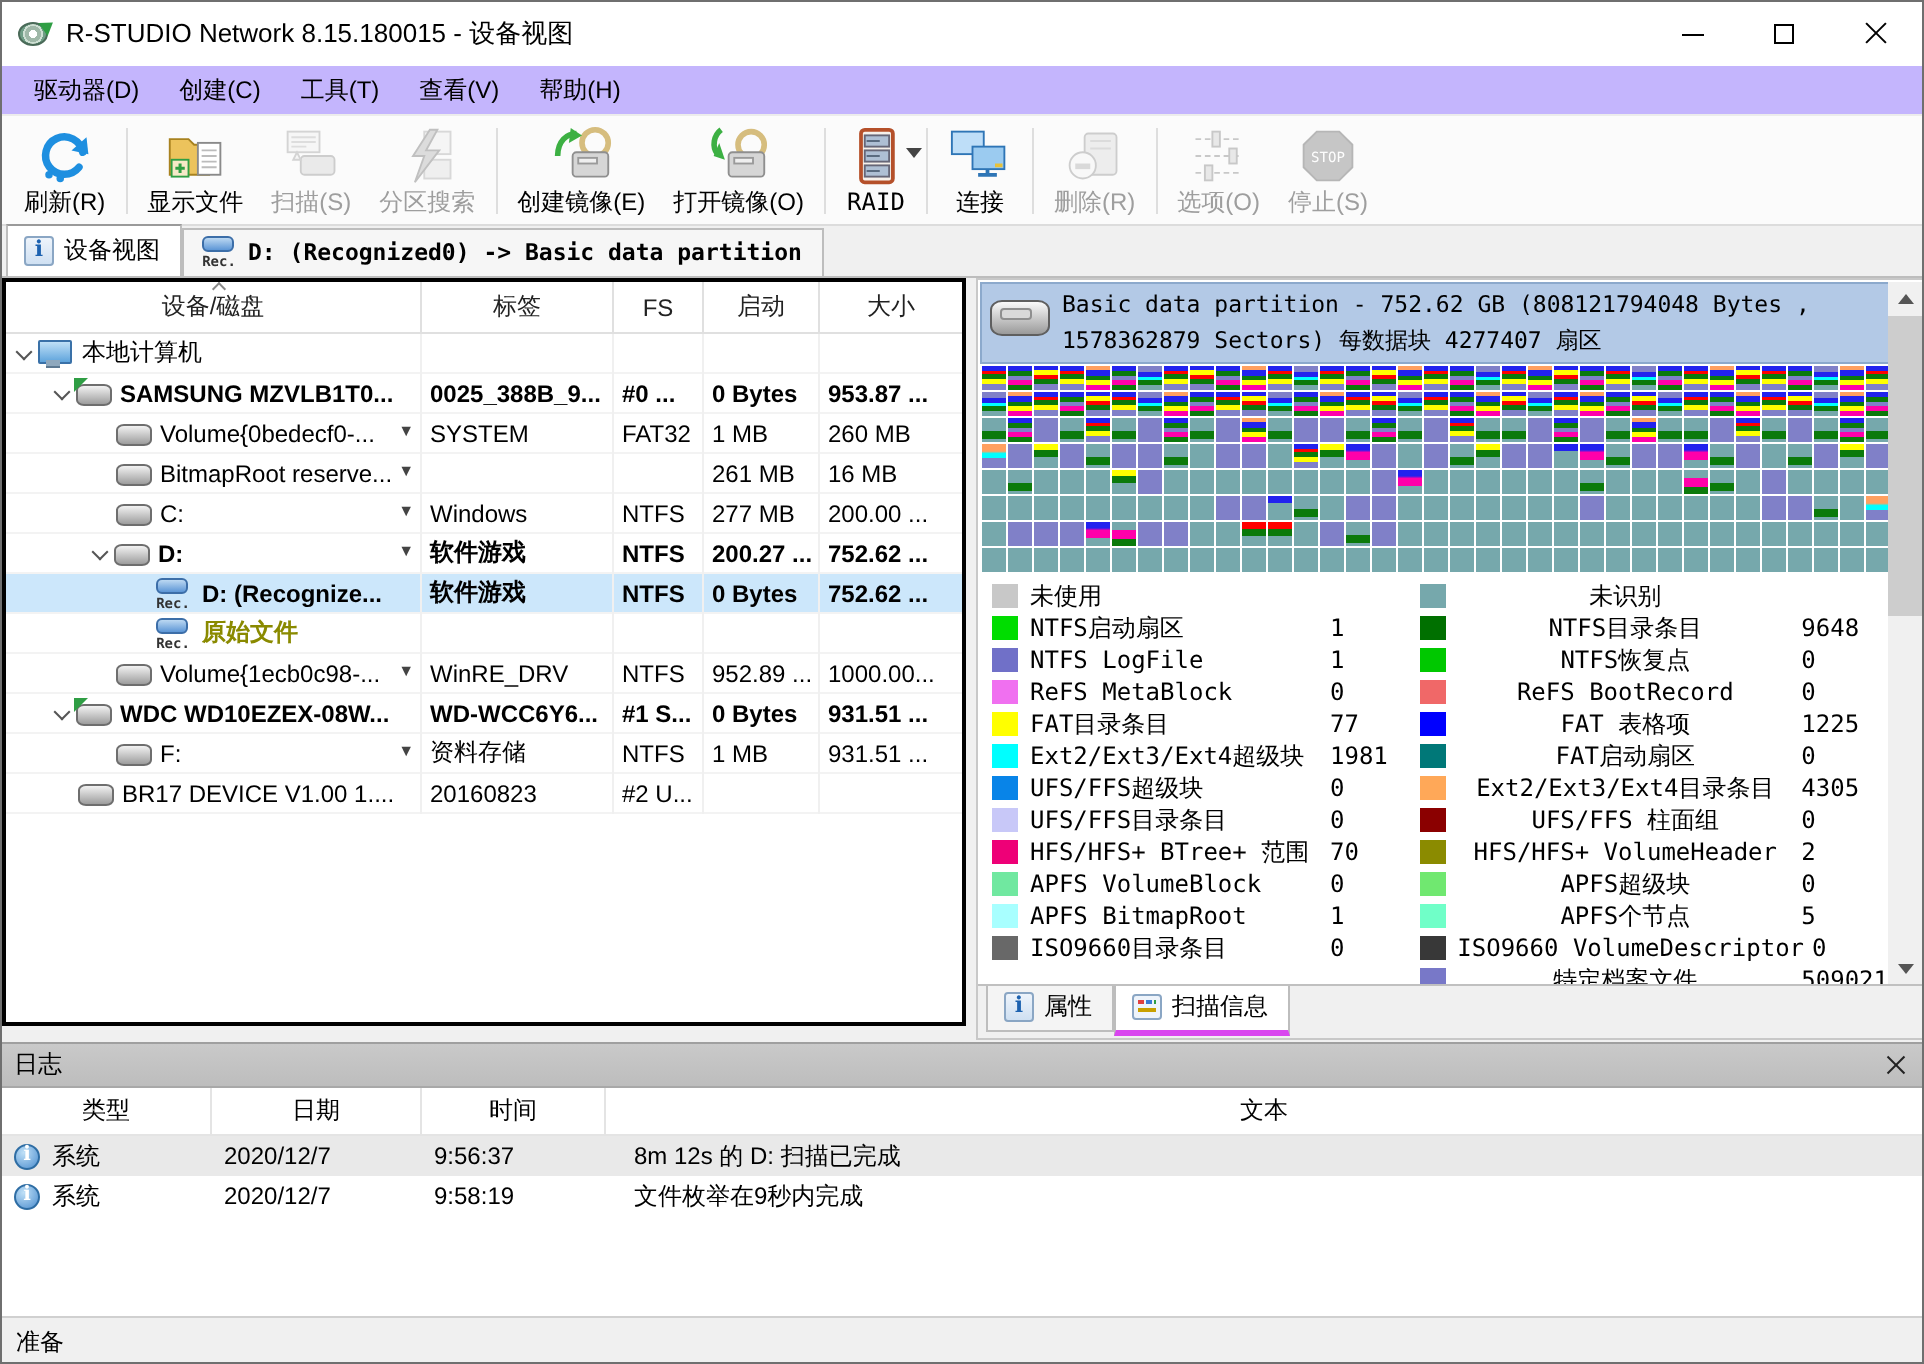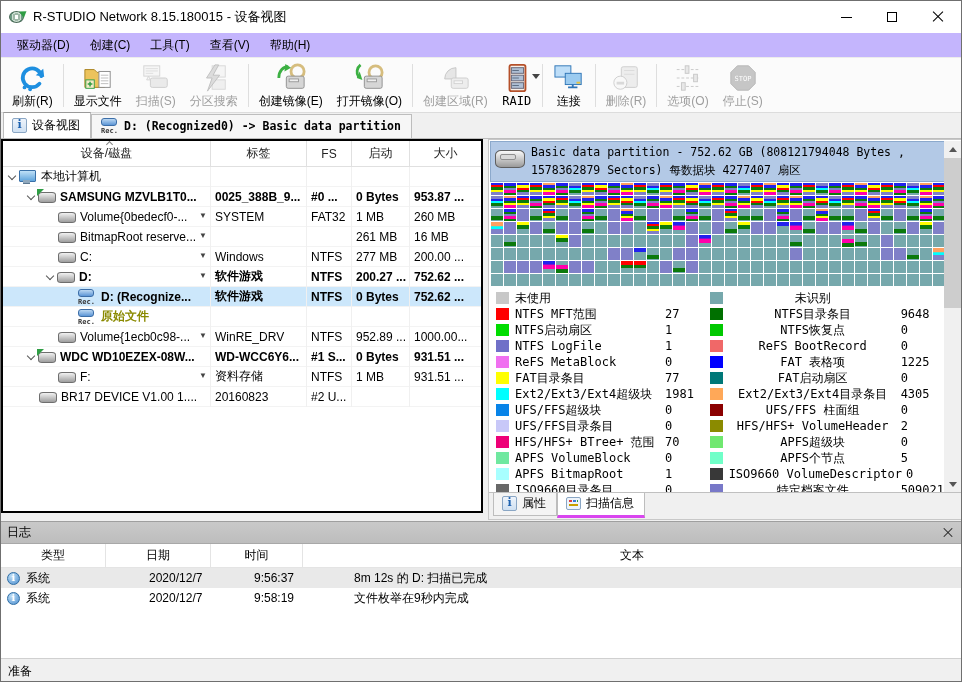--- a/index.html
+++ b/index.html
@@ -130,21 +130,21 @@
   .loghead { height:22px; background:linear-gradient(#c9c9c9,#bdbdbd); display:flex; align-items:center; padding:0 6px; border-bottom:1px solid #a8a8a8; }
   .logclose { margin-left:auto; position:relative; width:14px; height:14px; }
   .logclose i { position:absolute; left:1px; top:6px; width:12px; border-top:1.4px solid #222; }
   .logclose i.a { transform:rotate(45deg); } .logclose i.b { transform:rotate(-45deg); }
   .logcols { display:flex; height:24px; border-bottom:1px solid #e4e4e4; align-items:center; }
   .lc { display:flex; align-items:center; justify-content:center; border-right:1px solid #e4e4e4; height:100%; }
   .lc-type { width:105px; } .lc-date { width:105px; } .lc-time { width:92px; } .lc-text { flex:1; border-right:none; }
   .logrow { display:flex; height:20px; align-items:center; }
   .logrow.shade { background:#e9e9e9; }
   .lr { padding:0 6px; white-space:nowrap; overflow:hidden; height:20px; display:flex; align-items:center; }
-  .lr-type { width:105px; } .lr-date { width:105px;margin-left:37px; } .lr-time { width:92px; } .lr-text { flex:1; padding-left:14px; }
+  .lr-type { width:105px; } .lr-date { width:105px; } .lr-time { width:92px; } .lr-text { flex:1; padding-left:14px; }
   .loginfoic { width:13px; height:13px; border-radius:50%; background:radial-gradient(circle at 35% 30%, #bfe0f7, #4d8ecf); border:1px solid #2e6da4; margin-right:6px; position:relative; flex:0 0 auto; }
   .loginfoic::before { content:"i"; position:absolute; left:0; right:0; top:-1px; text-align:center; color:#fff; font-size:10px; font-weight:bold; font-family:"DejaVu Serif",serif; }
 
   
   .statusbar { height:25px; background:#f0f0f0; border-top:1px solid #d0d0d0; display:flex; align-items:center; padding-left:7px; }
 </style>
 </head>
 <body>
 
 <div class="window">
@@ -244,30 +244,20 @@
             <circle cx="24" cy="10" r="7" fill="none" stroke="#d6bd7e" stroke-width="3"></circle>
             <rect x="12" y="14" width="19" height="13" rx="2" fill="#d6d6d6" stroke="#8f8f8f"></rect>
             <rect x="15" y="17" width="10" height="3" fill="#efefef" stroke="#9a9a9a"></rect>
             <path d="M8 2c-4 3-5 9-2 13" fill="none" stroke="#3cb043" stroke-width="3"></path>
             <path d="M10 18l-6-2 3-7z" fill="#3cb043"></path>
           </svg>
       </span>
       <span class="tlabel">打开镜像(O)</span>
     </div>
     <i class="tsep"></i>
-    <div class="tbtn disabled">
-      <span class="ticon">
-        <svg width="32" height="30" viewBox="0 0 34 32">
-            <path d="M6 17A12 12 0 0 1 18 5v12z" fill="#d4d4d4" stroke="#9a9a9a"></path>
-            <rect x="13" y="16" width="18" height="11" rx="2" fill="#e2e2e2" stroke="#a8a8a8"></rect>
-            <rect x="16" y="19" width="9" height="3" fill="#f2f2f2" stroke="#b0b0b0"></rect>
-          </svg>
-      </span>
-      <span class="tlabel">创建区域(R)</span>
-    </div>
     <div class="tbtn">
       <span class="ticon">
         <svg width="30" height="30" viewBox="0 0 32 32">
             <rect x="8" y="2" width="17" height="28" rx="2" fill="#f6f0ea" stroke="#b5502a" stroke-width="2"></rect>
             <rect x="10" y="5" width="13" height="6" fill="#aebfd4" stroke="#667"></rect>
             <rect x="10" y="13" width="13" height="6" fill="#aebfd4" stroke="#667"></rect>
             <rect x="10" y="21" width="13" height="6" fill="#aebfd4" stroke="#667"></rect>
             <path d="M11 8h7M11 16h7M11 24h7" stroke="#5a6b80"></path>
           </svg>
       </span>
@@ -787,25 +777,20 @@
             <span class="cell cu"></span>
             <span class="cell cu"></span>
             <span class="cell cu"></span>
           </div>
         <div class="legend">
           <div class="lcol left">
               <div class="lrow">
                 <span class="lsw" style="background: rgb(200, 200, 200);"></span>
                 <span class="llabel">未使用</span>
                 <span class="lcount"></span>
-              </div>
-              <div class="lrow">
-                <span class="lsw" style="background: rgb(255, 0, 0);"></span>
-                <span class="llabel">NTFS MFT范围</span>
-                <span class="lcount">27</span>
               </div>
               <div class="lrow">
                 <span class="lsw" style="background: rgb(0, 221, 0);"></span>
                 <span class="llabel">NTFS启动扇区</span>
                 <span class="lcount">1</span>
               </div>
               <div class="lrow">
                 <span class="lsw" style="background: rgb(112, 112, 200);"></span>
                 <span class="llabel">NTFS LogFile</span>
                 <span class="lcount">1</span>

